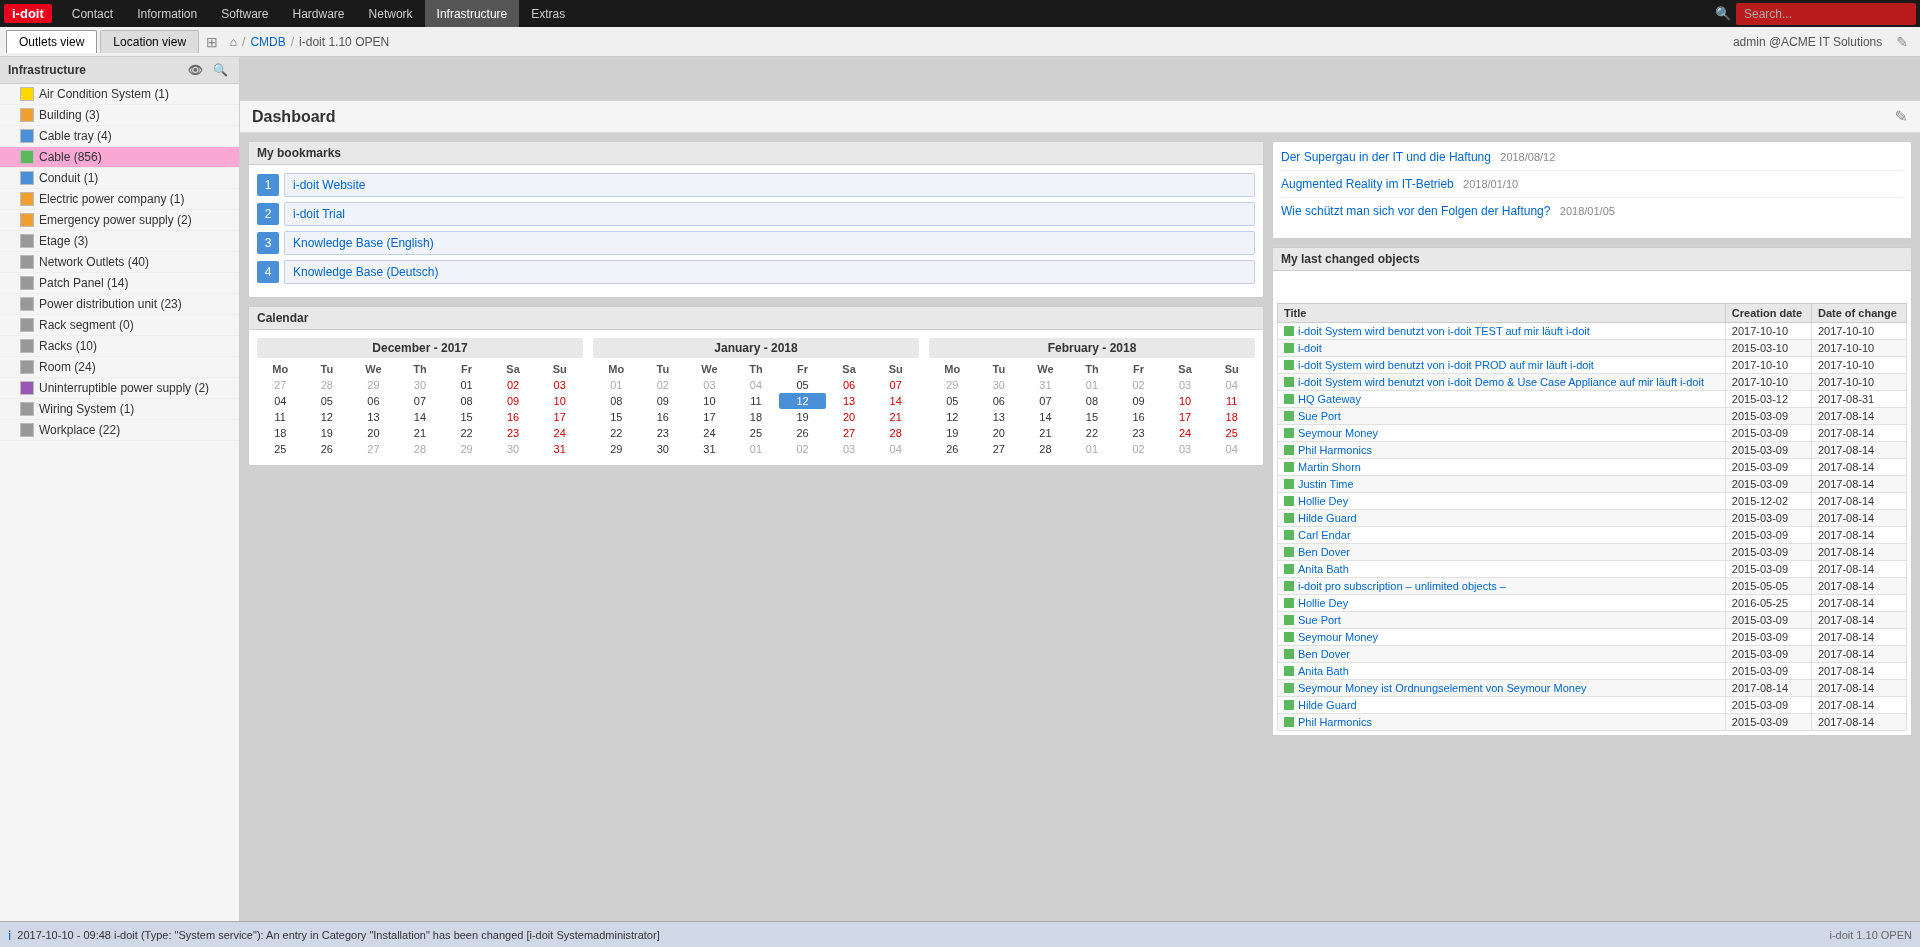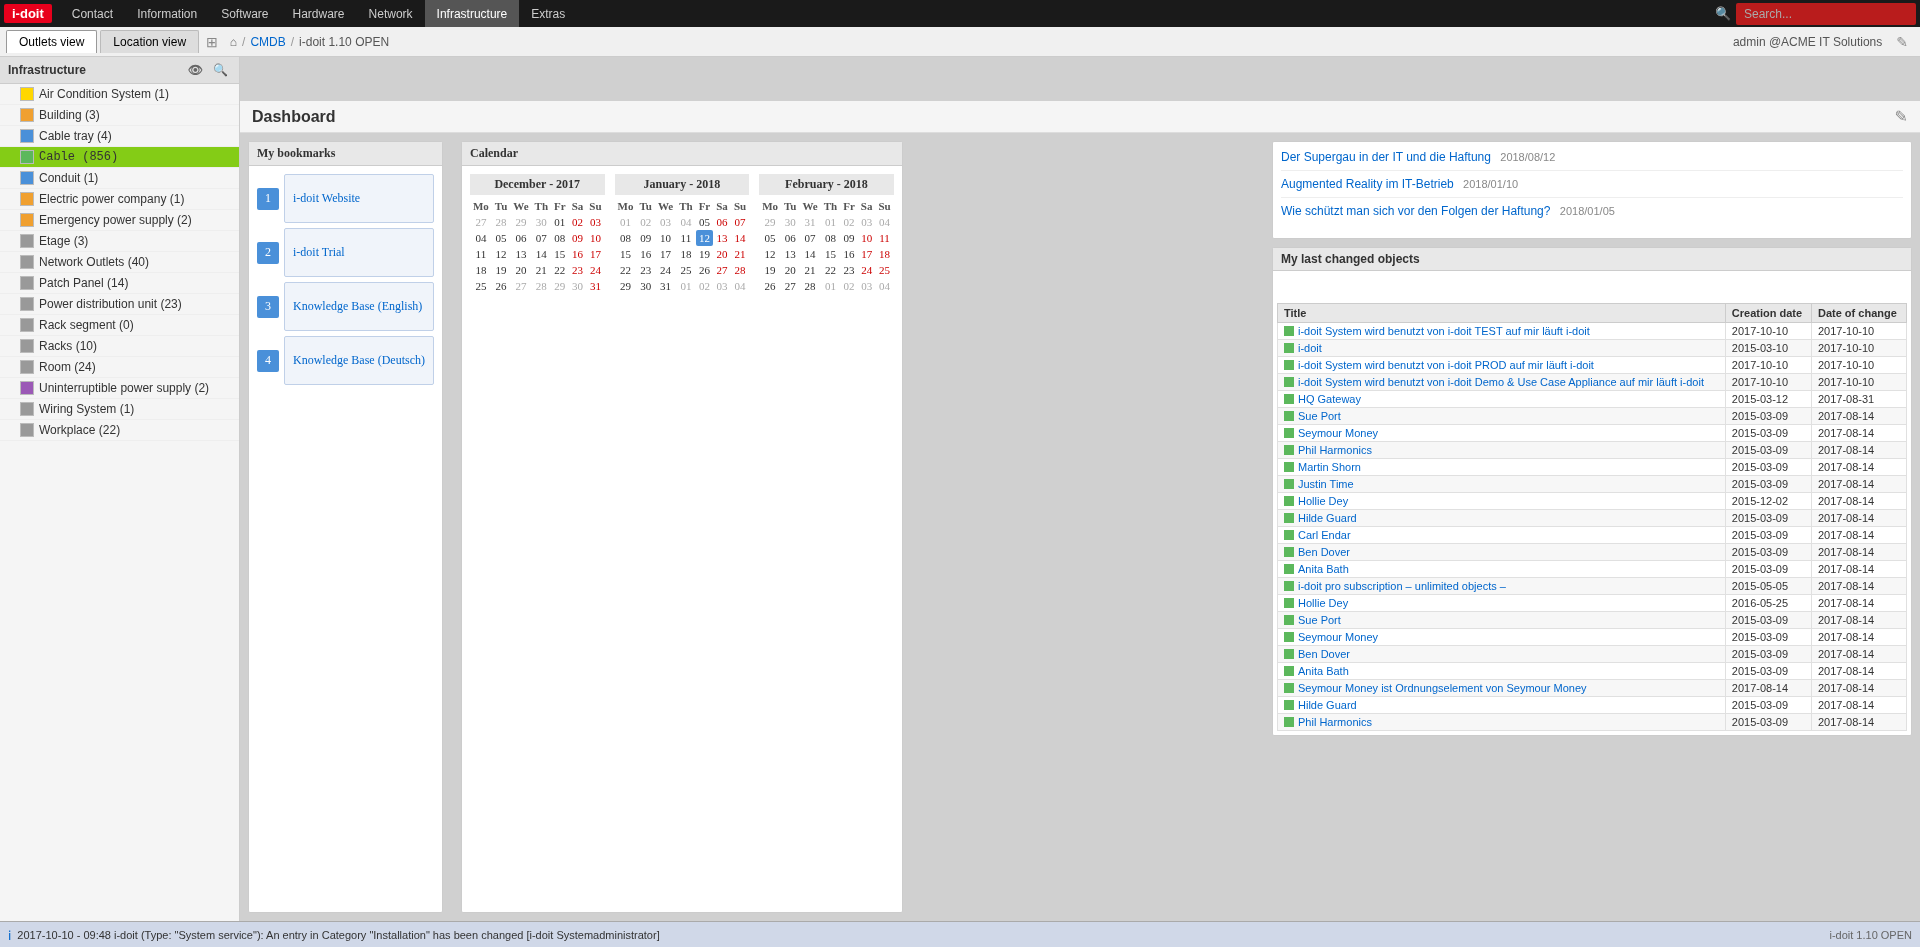--- a/index.html
+++ b/index.html
@@ -173,24 +173,23 @@
       display: flex;
       flex: 1;
       overflow: hidden;
       padding: 8px;
       gap: 8px;
     }
 
     #left-panel {
       flex: 1;
       display: flex;
-      flex-direction: row;
-      gap: 18px;
+      flex-direction: column;
+      gap: 8px;
       overflow-y: auto;
-      font-family: Liberation Serif, serif;
     }
 
     #right-panel {
       width: 640px;
       display: flex;
       flex-direction: column;
       gap: 8px;
       overflow-y: auto;
       flex-shrink: 0;
     }
@@ -227,21 +226,21 @@
       justify-content: center;
       font-size: 12px;
       margin-right: 5px;
       flex-shrink: 0;
       border-radius: 2px;
     }
     .bookmark-link {
       background: #f0f4fa;
       border: 1px solid #c0d0e8;
       flex: 1;
-      padding: 16px 8px;
+      padding: 4px 8px;
       cursor: pointer;
       color: #0066cc;
       font-size: 12px;
       border-radius: 2px;
     }
 
     
     .calendar-container {
       display: flex;
       gap: 10px;
@@ -385,21 +384,21 @@
     <span>Air Condition System (1)</span>
   </div>
         <div class="sidebar-item">
     <span class="item-icon" style="background:#f0a030;border:1px solid #bbb;width:14px;height:14px;display:inline-block;margin-right:5px;"></span>
     <span>Building (3)</span>
   </div>
         <div class="sidebar-item">
     <span class="item-icon" style="background:#4a90d9;border:1px solid #bbb;width:14px;height:14px;display:inline-block;margin-right:5px;"></span>
     <span>Cable tray (4)</span>
   </div>
-        <div class="sidebar-item selected" style="background: #84cc16; font-family: Liberation Mono, monospace;">
+        <div class="sidebar-item selected" style="background: #f9a8d4;">
     <span class="item-icon" style="background:#5cb85c;border:1px solid #bbb;width:14px;height:14px;display:inline-block;margin-right:5px;"></span>
     <span>Cable (856)</span>
   </div>
         <div class="sidebar-item">
     <span class="item-icon" style="background:#4a90d9;border:1px solid #bbb;width:14px;height:14px;display:inline-block;margin-right:5px;"></span>
     <span>Conduit (1)</span>
   </div>
         <div class="sidebar-item">
     <span class="item-icon" style="background:#f0a030;border:1px solid #bbb;width:14px;height:14px;display:inline-block;margin-right:5px;"></span>
     <span>Electric power company (1)</span>

